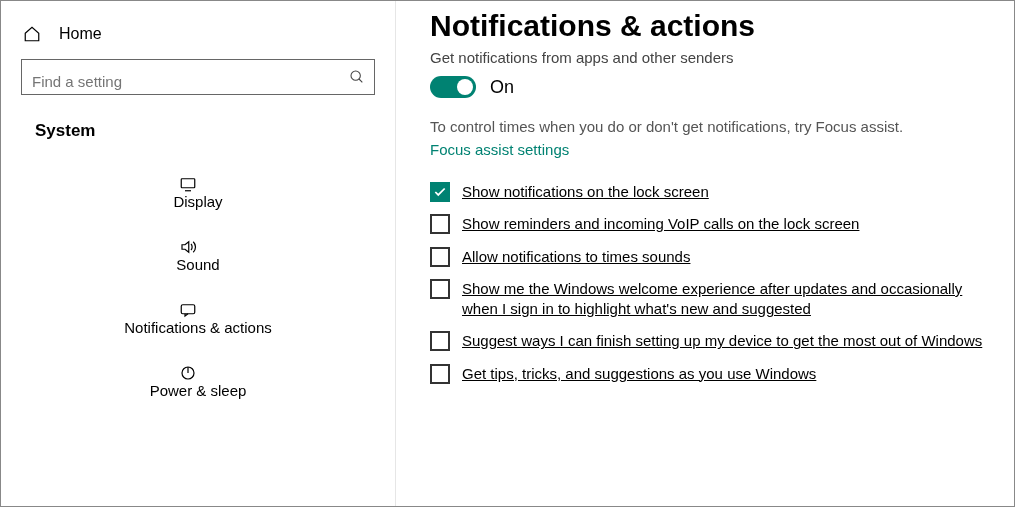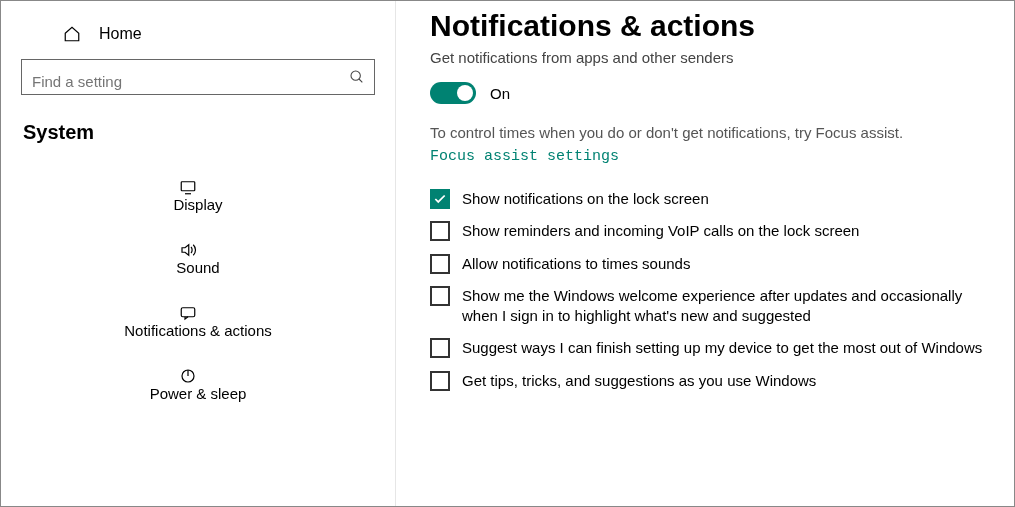--- a/index.html
+++ b/index.html
@@ -17,21 +17,20 @@
   .sidebar {
     width: 395px;
     border-right: 1px solid #e6e6e6;
     padding: 18px 0 0 0;
   }
   .home-row {
     display: flex;
     align-items: flex-end;
     padding: 6px 20px 16px 22px;
     cursor: pointer;
-    margin-left: 40px;
   }
   .home-row .icon { width: 18px; height: 18px; margin-right: 18px; color:#000; }
   .home-row .label { font-size: 16px; }
   .search-wrap { padding: 0 20px 18px 20px; }
   .search {
     width: 100%;
     height: 36px;
     border: 1px solid #666;
     padding: 8px 36px 0 10px;
     font-size: 15px;
@@ -43,22 +42,23 @@
   .search-icon {
     position: absolute;
     right: 30px;
     top: 10px;
     width: 16px; height: 16px;
     color: #444;
     pointer-events: none;
   }
   .nav-header {
     font-weight: 600;
-    font-size: 20px;
+    font-size: 17px;
     padding: 8px 22px 20px 22px;
+    margin-left: 12px;
   }
   .nav-item {
     display: flex;
     align-items: center;
     padding: 14px 22px;
     cursor: pointer;
     font-size: 15px;
     flex-direction: column;
   }
   .nav-item .icon { width: 18px; height: 18px; margin-right: 20px; color:#000; }
@@ -68,58 +68,58 @@
     overflow: hidden;
   }
   .page-title {
     font-size: 30px;
     font-weight: 600;
     margin-bottom: 6px;
   }
   .sub-desc {
     font-size: 15px;
     color: #444;
-    margin-bottom: 16px;
+    margin-bottom: 10px;
   }
   .toggle-row { display: flex; align-items: center; margin-bottom: 18px; }
   .toggle {
     width: 46px; height: 22px;
     border-radius: 11px;
     background: #008272;
     position: relative;
     margin-right: 14px;
     cursor: pointer;
   }
   .toggle .knob {
     position: absolute;
     right: 3px; top: 3px;
     width: 16px; height: 16px;
     border-radius: 50%;
     background: #fff;
   }
-  .toggle-label { font-size: 15px; }
+  .toggle-label { font-size: 18px; }
   .focus-text {
     font-size: 15px;
     color: #555;
     line-height: 1.4;
     margin-bottom: 4px;
   }
   .focus-link {
     font-size: 15px;
     color: #008272;
     cursor: pointer;
     display: inline-block;
     margin-bottom: 24px;
-    font-family: Liberation Mono, monospace;
   }
   .check-row {
     display: flex;
     align-items: flex-start;
     margin-bottom: 12px;
     cursor: pointer;
+    text-decoration: underline;
   }
   .checkbox {
     width: 20px; height: 20px;
     border: 2px solid #333;
     margin-right: 12px;
     flex-shrink: 0;
     position: relative;
   }
   .checkbox.checked {
     background: #008272;

